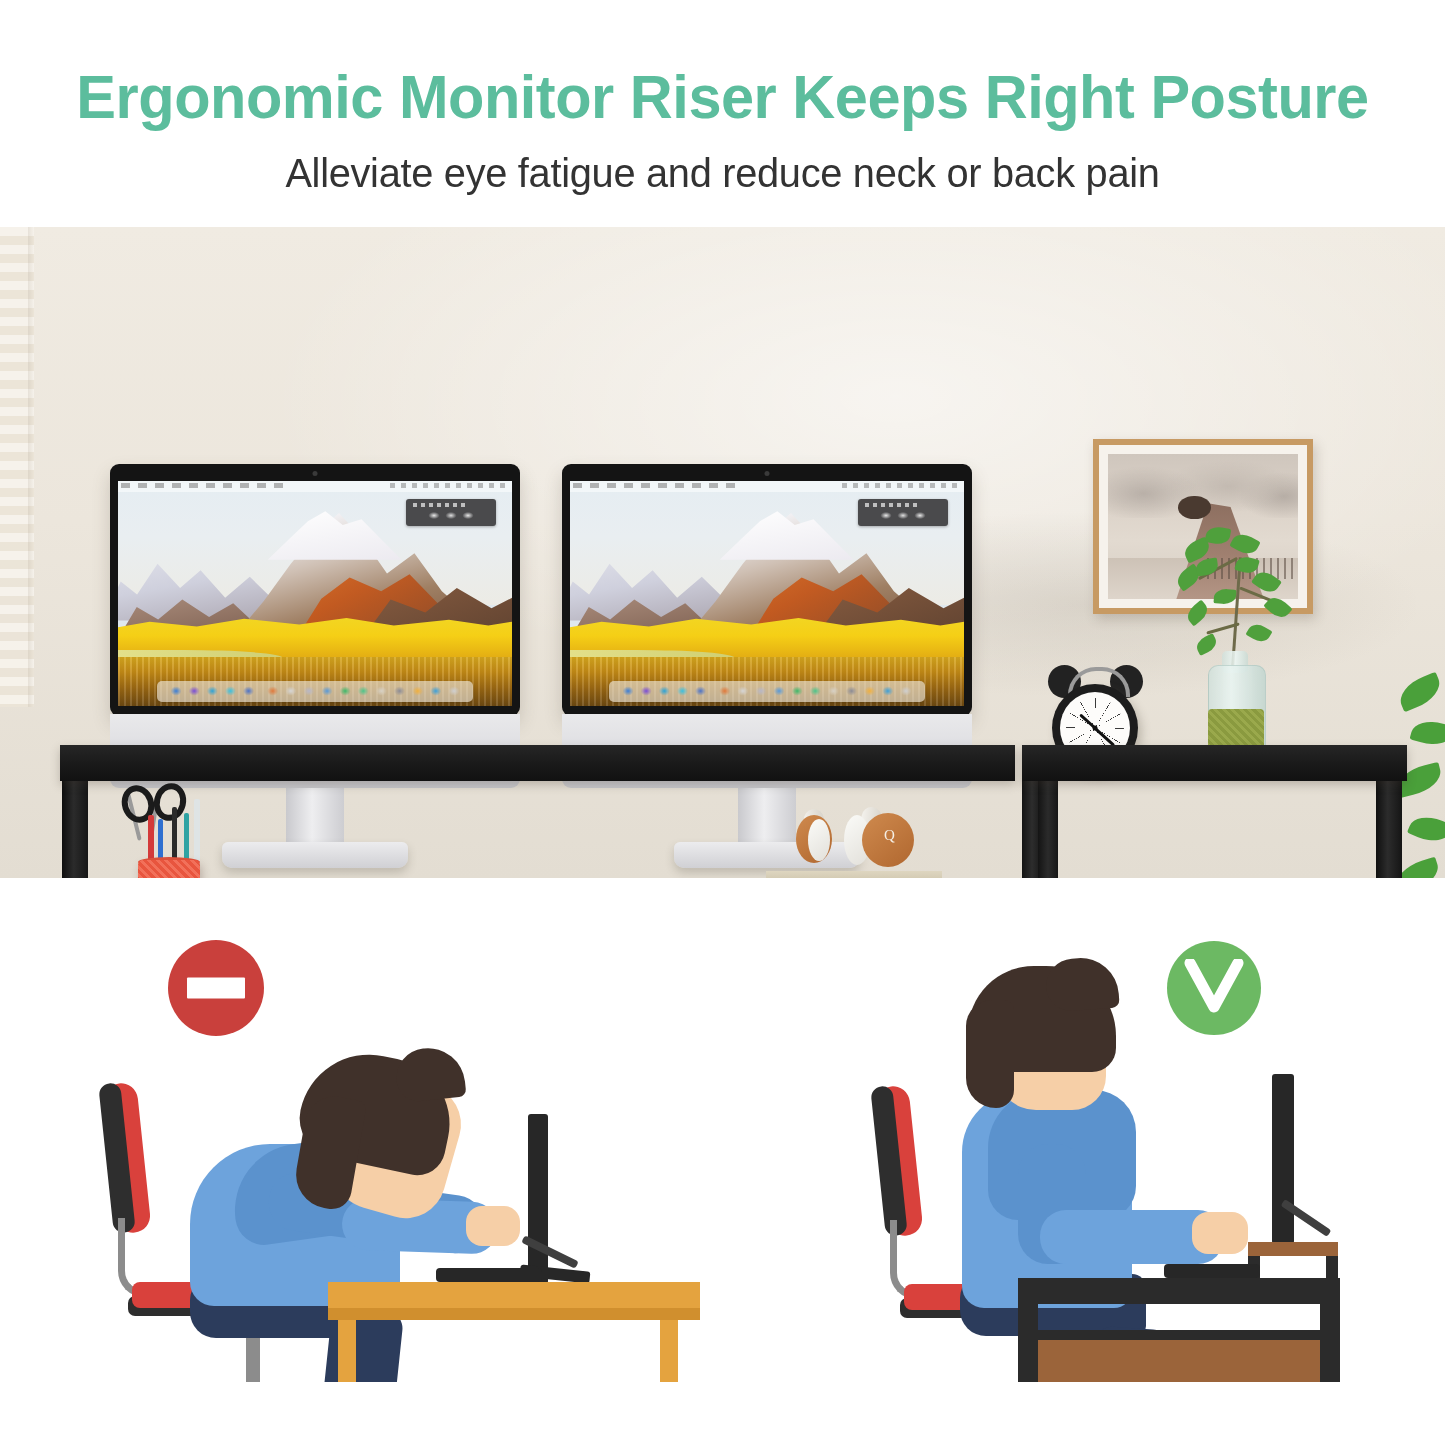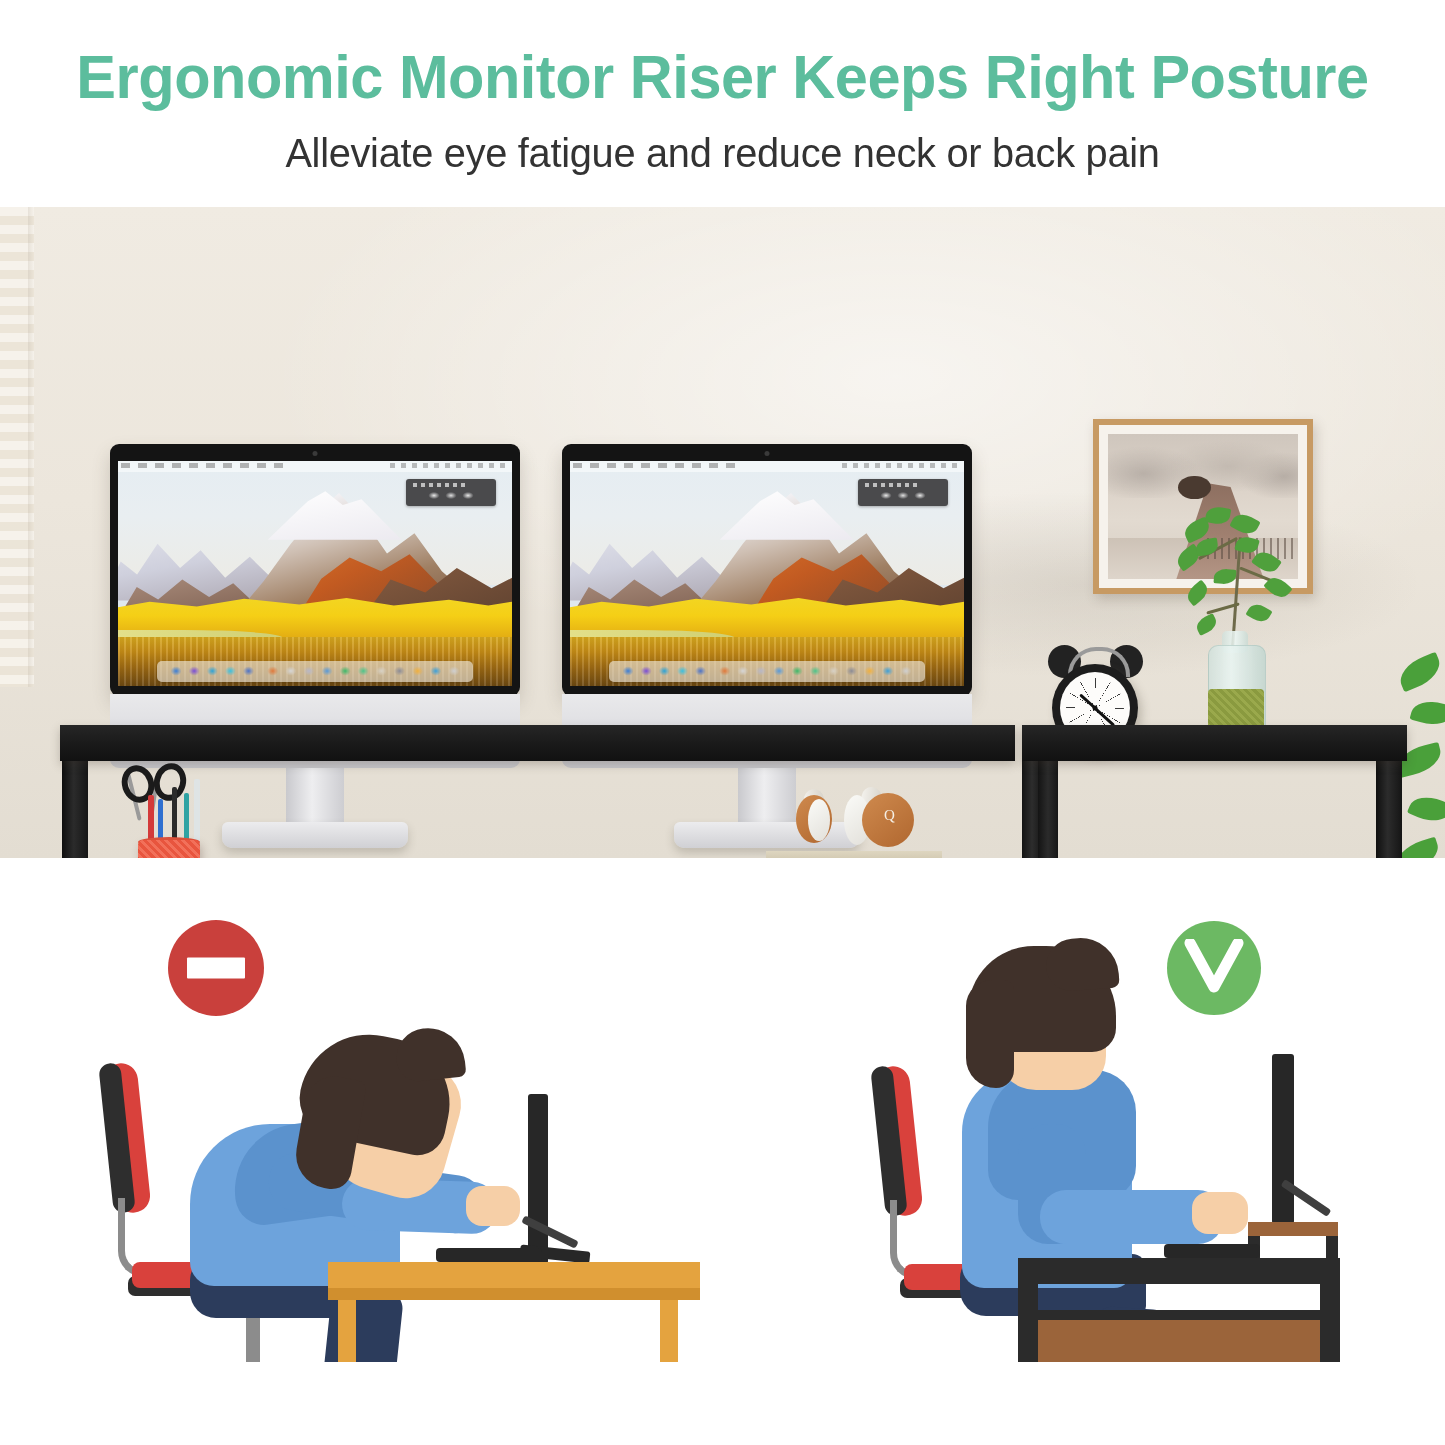--- a/index.html
+++ b/index.html
@@ -3,21 +3,21 @@
 <meta charset="utf-8">
 <style>
   html,body{margin:0;padding:0;}
   body{
     width:1445px;height:1445px;
     background:#ffffff;
     font-family:"Liberation Sans",sans-serif;
     overflow:hidden;
     position:relative;
   }
-  .page{position:relative;width:1445px;height:1362px;overflow:hidden;background:#fff;}
+  .page{position:relative;width:1445px;height:1362px;overflow:hidden;background:#fff;margin-top:20px;}
 
   
   .header{position:absolute;left:0;top:0;width:1445px;height:207px;background:#fff;}
   .headline{
     position:absolute;left:0;top:42px;width:1445px;
     text-align:center;
     font-size:62px;line-height:70px;
     font-weight:bold;
     color:#5cbd9d;
     letter-spacing:-0.5px;

